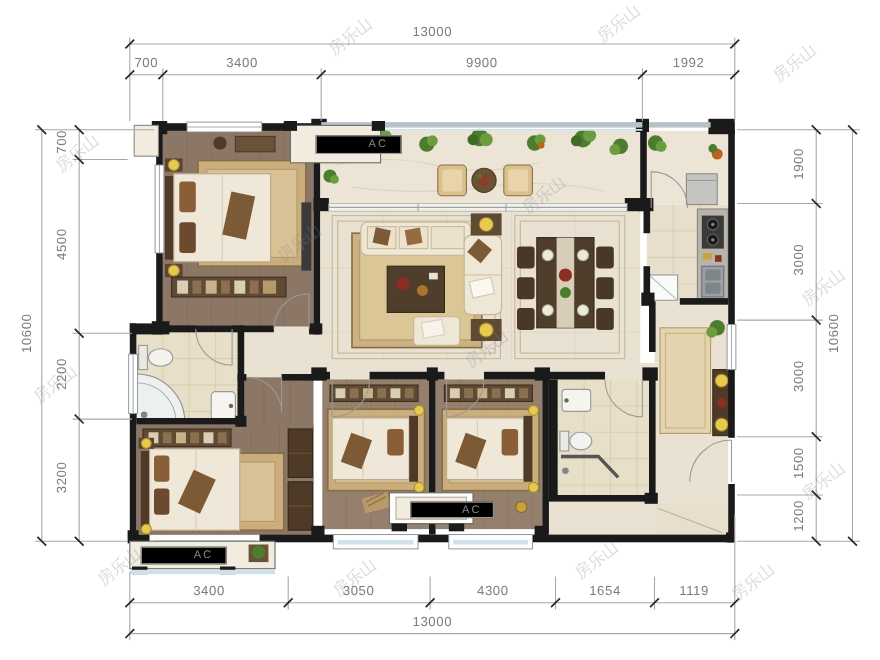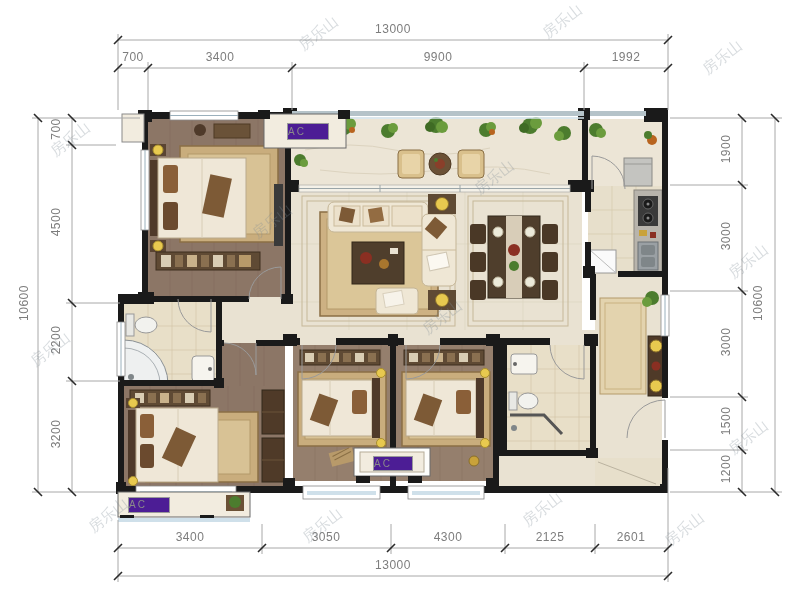--- a/index.html
+++ b/index.html
@@ -2,22 +2,22 @@
 <html><head>
 <meta charset="utf-8">
 <style>
   html,body{margin:0;padding:0;background:#fff;}
   #stage{position:relative;width:800px;height:600px;background:#fff;overflow:hidden;
          font-family:"Liberation Sans",sans-serif;}
   #plan-svg{position:absolute;left:0;top:0;}
   .dim{position:absolute;width:80px;text-align:center;font-size:12px;color:#7d7d7d;
        letter-spacing:.5px;line-height:14px;}
   .dim.v{transform:rotate(-90deg);}
-  .ac{position:absolute;background:#4c1d95;border:1px solid #9a9a9a;color:#8a8a8a;
-      font-size:10px;letter-spacing:2px;}
+  .ac{position:absolute;background:#000000;border:1px solid #9a9a9a;color:#8a8a8a;
+      font-size:10px;text-align:center;letter-spacing:2px;padding-left:36px;}
   .wm{position:absolute;color:rgba(125,138,150,.30);font-size:15px;
       transform:rotate(-38deg);white-space:nowrap;pointer-events:none;}
 </style>
 </head>
 <body>
 
 <div id="stage">
 
 <svg id="plan-svg" width="800" height="600" viewBox="0 0 800 600">
 
@@ -444,22 +444,22 @@
 
 <div class="dim" style="left:353px;top:22px">13000</div>
 <div class="dim" style="left:93px;top:50px">700</div>
 <div class="dim" style="left:180px;top:50px">3400</div>
 <div class="dim" style="left:398px;top:50px">9900</div>
 <div class="dim" style="left:586px;top:50px">1992</div>
 
 <div class="dim" style="left:150px;top:530px">3400</div>
 <div class="dim" style="left:286px;top:530px">3050</div>
 <div class="dim" style="left:408px;top:530px">4300</div>
-<div class="dim" style="left:510px;top:530px">2125</div>
-<div class="dim" style="left:591px;top:530px">2601</div>
+<div class="dim" style="left:510px;top:530px">1654</div>
+<div class="dim" style="left:591px;top:530px">1119</div>
 <div class="dim" style="left:353px;top:558px">13000</div>
 
 <div class="dim v" style="left:-16px;top:296px">10600</div>
 <div class="dim v" style="left:16px;top:122px">700</div>
 <div class="dim v" style="left:16px;top:215px">4500</div>
 <div class="dim v" style="left:16px;top:333px">2200</div>
 <div class="dim v" style="left:16px;top:427px">3200</div>
 
 <div class="dim v" style="left:686px;top:142px">1900</div>
 <div class="dim v" style="left:686px;top:229px">3000</div>

